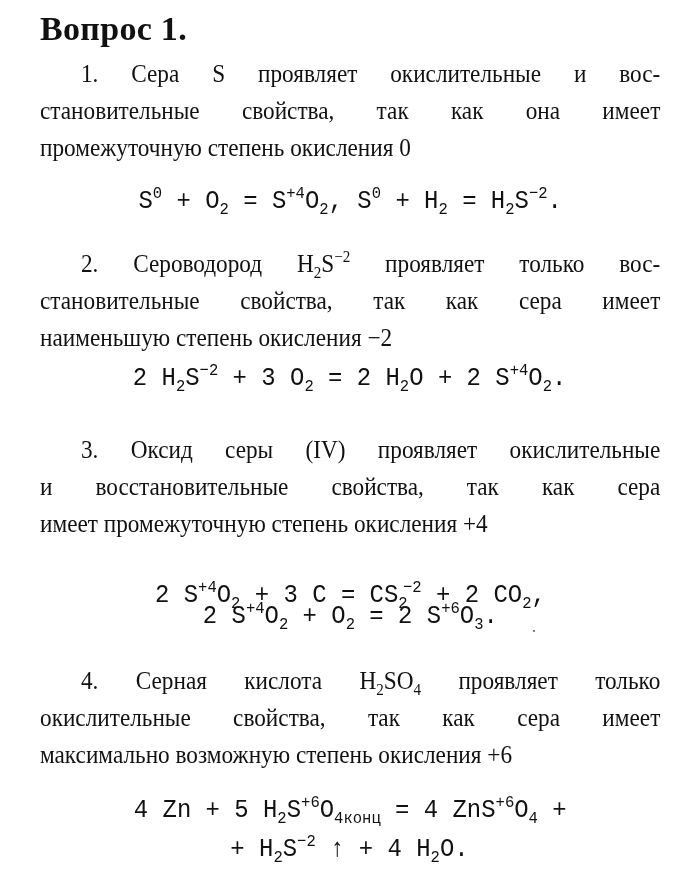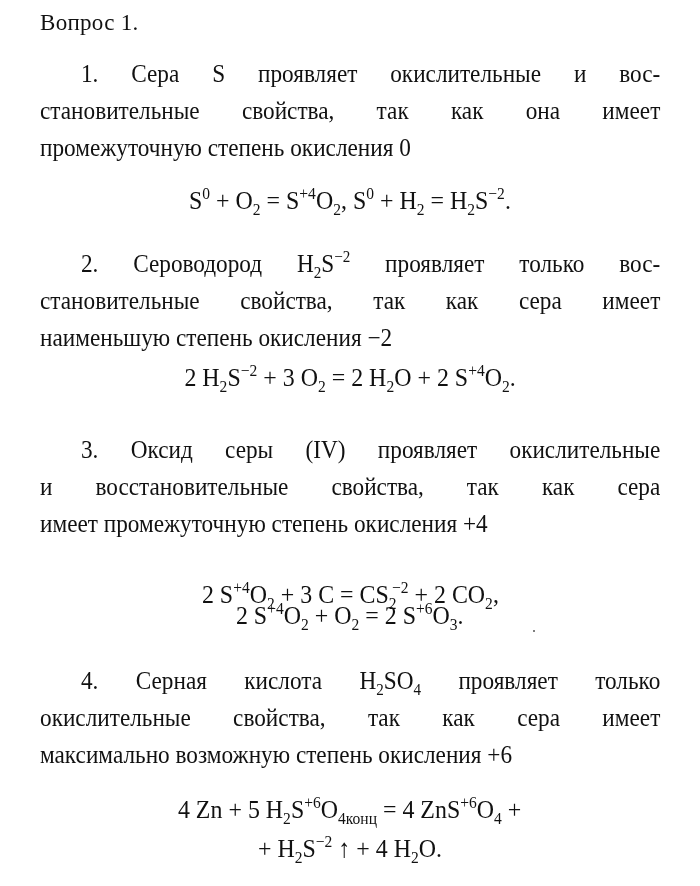--- a/index.html
+++ b/index.html
@@ -4,34 +4,34 @@
 <style>
   html, body { margin: 0; padding: 0; background: #ffffff; }
   body {
     width: 700px; height: 886px; position: relative; overflow: hidden;
     font-family: "Liberation Serif", "DejaVu Serif", serif;
     color: #111111;
   }
   .heading {
     position: absolute; left: 40px; top: 10px;
     font-family: "Liberation Serif", serif;
-    font-weight: normal; font-size: 23px; letter-spacing: 0.3px;
+    font-weight: bold; font-size: 34px; letter-spacing: 0.3px;
   }
   .para {
     position: absolute; left: 40px; width: 620px;
     font-size: 25px; line-height: 37px;
     text-align: justify; text-align-last: left;
     transform: scaleX(0.93); transform-origin: left top;
     width: 667px;
   }
   .line { display: block; white-space: nowrap; text-align-last: justify; text-align: justify; }
   .line.last { text-align-last: left; }
   .eq {
     position: absolute; left: 0; width: 700px; text-align: center;
-    font-size: 26px; line-height: 34px; white-space: nowrap;
+    font-size: 26px; line-height: 34px; white-space: nowrap; font-family: Liberation Mono, monospace;
   }
   .eq .inner { display: inline-block; transform: scaleX(0.92); }
   sub { font-size: 0.65em; vertical-align: -0.35em; line-height: 0; }
   sup { font-size: 0.65em; vertical-align: 0.6em; line-height: 0; }
   .dot-mark { position: absolute; left: 533px; top: 630px; width: 2px; height: 2px; background: #555; border-radius: 1px; }
 </style>
 </head>
 <body>
 
 <div>

